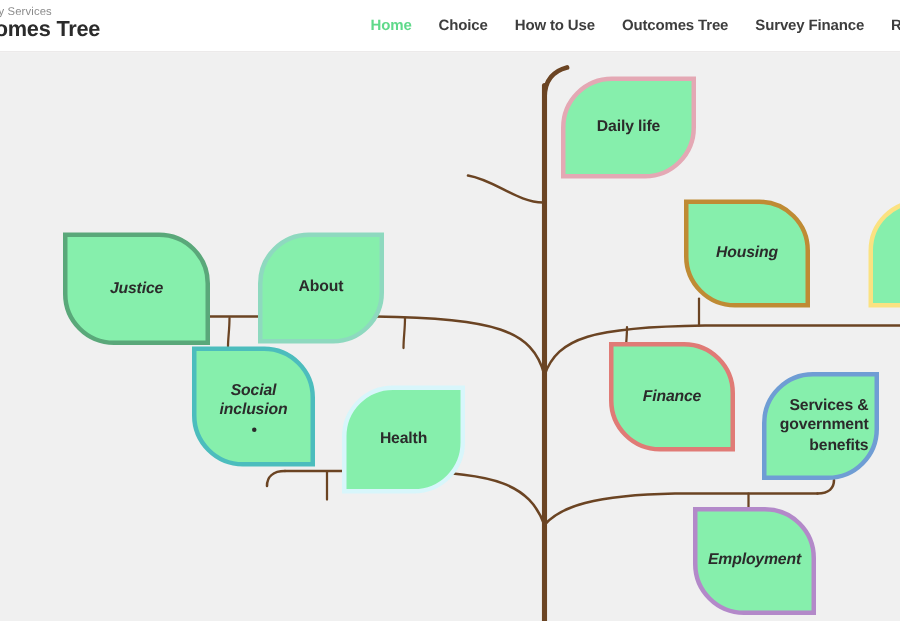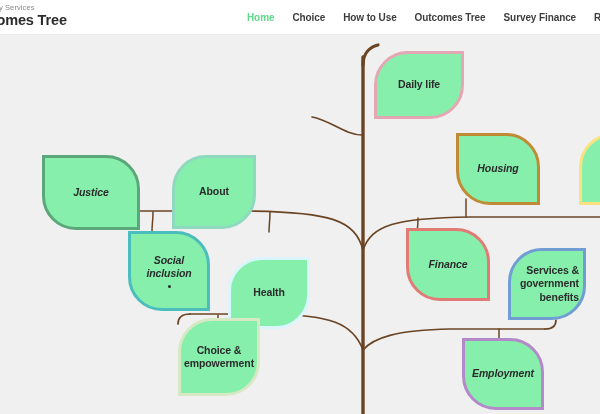--- a/index.html
+++ b/index.html
@@ -186,22 +186,19 @@
     </div>
 
     <div class="leaf shape-tr" style="left:406px; top:193px; width:84px; height:73px; border-width:3px; border-color:#e07b76;">
       <span class="leaf-label">Finance</span>
     </div>
 
     <div class="leaf shape-tl" style="left:508px; top:213px; width:78px; height:72px; border-width:3px; border-color:#6f9dd4;text-align:right;">
       <span class="leaf-label">Services &amp; government benefits</span>
     </div>
 
-    <div class="leaf shape-tl" style="left:178px; top:283px; width:82px; height:78px; border-width:3px; border-color:#d7e8c4;">
-      <span class="leaf-label">Choice &amp; empowerment</span>
-    </div>
 
     <div class="leaf shape-tr" style="left:462px; top:303px; width:82px; height:72px; border-width:3px; border-color:#b389c9;">
       <span class="leaf-label">Employment</span>
     </div>
 
   </div>
 </div>
 
 </body></html>

